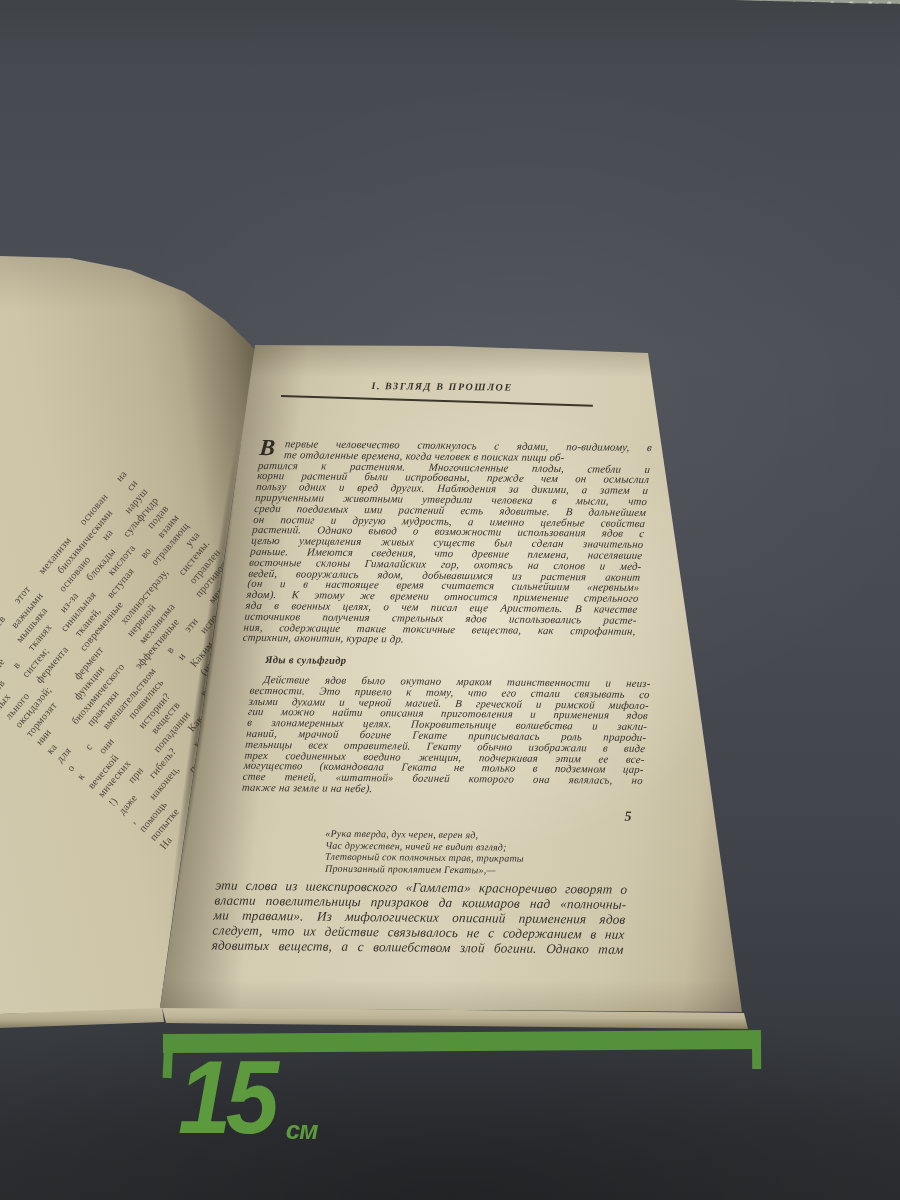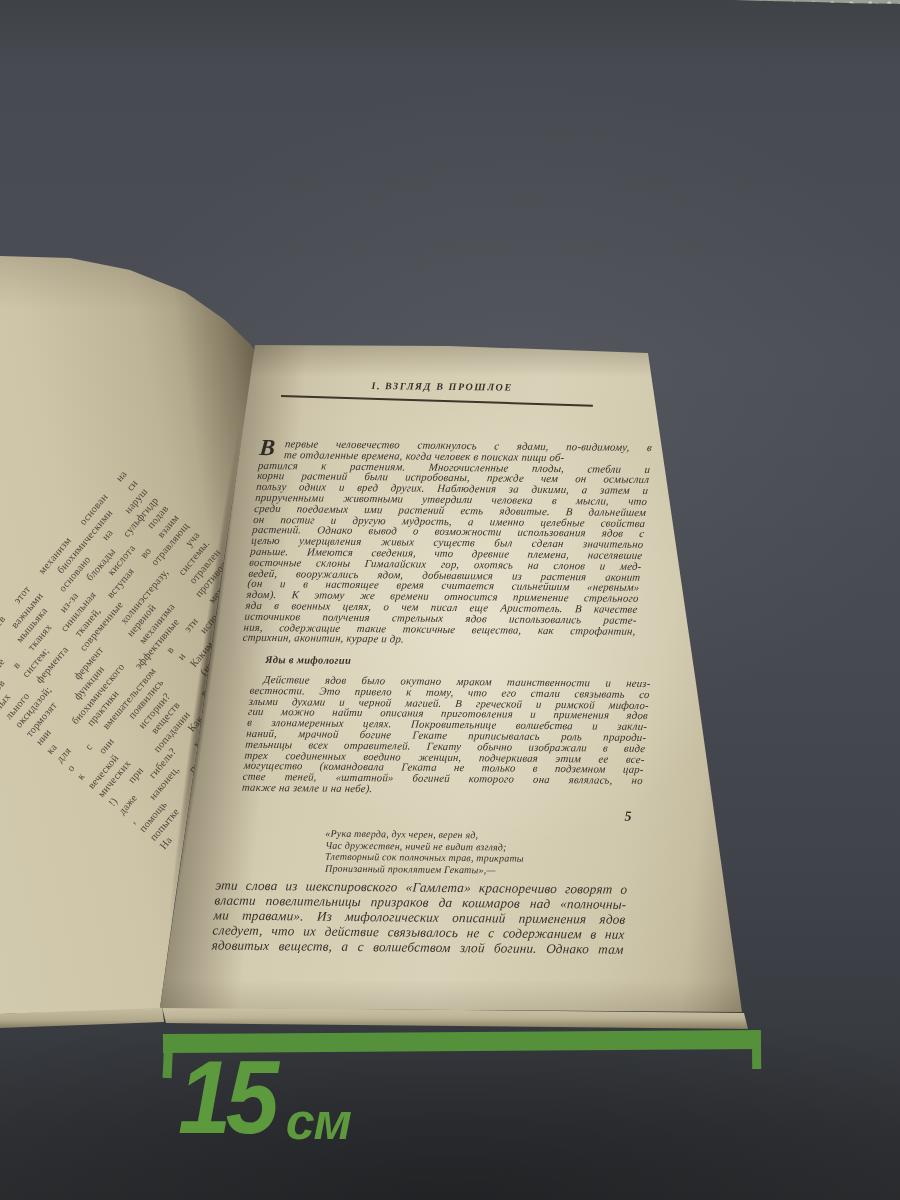--- a/index.html
+++ b/index.html
@@ -77,21 +77,21 @@
   .poem .pline{white-space:nowrap;}
   .para3{left:60px;top:537px;width:412px;font-size:13.2px;line-height:15.1px;transform:skewX(-3deg);transform-origin:left top;font-weight:500;}
   
   .ruler-bar{position:absolute;left:163px;top:1032px;width:598px;height:19px;
     background:#55913a;transform:rotate(-.4deg);}
   .ruler-bar::before{content:"";position:absolute;left:0;top:18px;width:9px;height:26px;background:#55913a;transform:rotate(3deg);}
   .ruler-bar::after{content:"";position:absolute;right:0;top:18px;width:9px;height:21px;background:#55913a;}
   .ruler-label{position:absolute;left:178px;top:1053px;color:#5d9a3e;
     font-family:"Liberation Sans",sans-serif;font-weight:bold;font-style:italic;}
   .r15{display:inline-block;font-size:104px;line-height:88px;letter-spacing:-6px;transform:scaleX(.92);transform-origin:left top;}
-  .rcm{display:inline-block;font-size:52px;line-height:40px;letter-spacing:-1px;vertical-align:-6px;margin-left:4px;}
+  .rcm{display:inline-block;font-size:26px;line-height:40px;letter-spacing:-1px;vertical-align:-6px;margin-left:4px;}
   .brand{position:absolute;left:462px;top:1064px;display:flex;align-items:flex-start;color:#5d9a3e;}
   .logo{width:80px;height:88px;}
   .brand-name{margin-left:8px;margin-top:24px;font-family:"Liberation Sans",sans-serif;
     font-weight:bold;font-size:41px;line-height:34px;letter-spacing:-1px;
     transform:scaleX(.74);transform-origin:left top;white-space:nowrap;}
 </style>
 </head>
 <body>
 
 <div class="scene">
@@ -157,21 +157,21 @@
               <div class="tline">ведей, вооружались ядом, добывавшимся из растения аконит</div>
               <div class="tline">(он и в настоящее время считается сильнейшим «нервным»</div>
               <div class="tline">ядом). К этому же времени относится применение стрельного</div>
               <div class="tline">яда в военных целях, о чем писал еще Аристотель. В качестве</div>
               <div class="tline">источников получения стрельных ядов использовались расте-</div>
               <div class="tline">ния, содержащие такие токсичные вещества, как строфантин,</div>
               <div class="tline">стрихнин, аконитин, кураре и др.</div>
             </div>
         </div>
 
-        <div class="subheading">Яды в мифологии</div>
+        <div class="subheading">Яды в сульфгидр</div>
 
         <div class="para para2">
             <div class="tline">Действие ядов было окутано мраком таинственности и неиз-</div>
             <div class="tline">вестности. Это привело к тому, что его стали связывать со</div>
             <div class="tline">злыми духами и черной магией. В греческой и римской мифоло-</div>
             <div class="tline">гии можно найти описания приготовления и применения ядов</div>
             <div class="tline">в злонамеренных целях. Покровительнице волшебства и закли-</div>
             <div class="tline">наний, мрачной богине Гекате приписывалась роль прароди-</div>
             <div class="tline">тельницы всех отравителей. Гекату обычно изображали в виде</div>
             <div class="tline">трех соединенных воедино женщин, подчеркивая этим ее все-</div>

